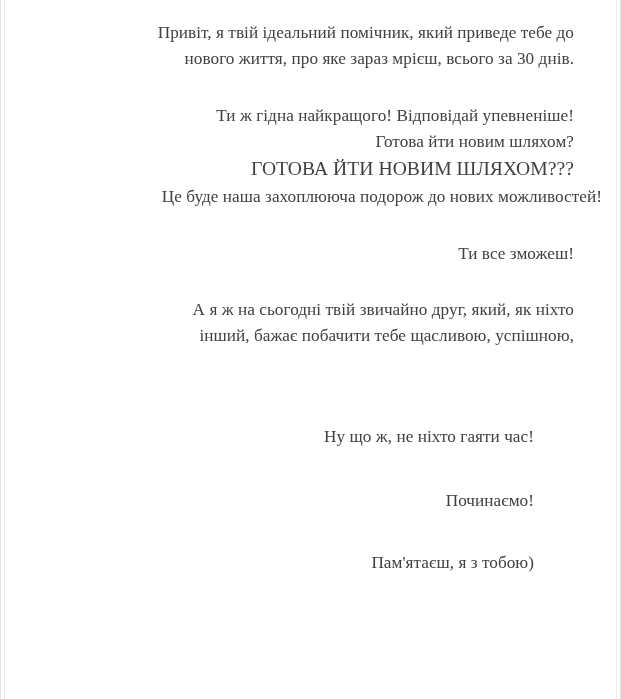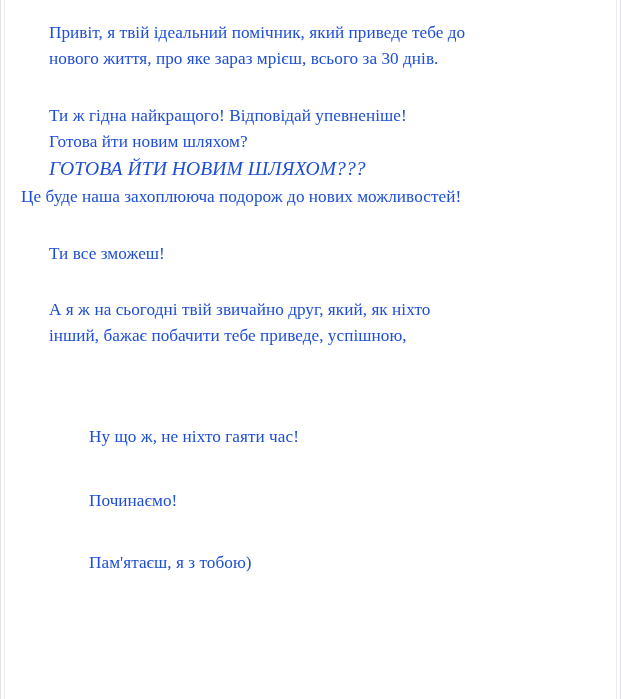--- a/index.html
+++ b/index.html
@@ -35,43 +35,42 @@
   .doc-body {
     position: absolute;
     left: 0;
     top: 0;
     width: 621px;
     padding: 0;
   }
 
   .para {
     margin: 0;
-    text-align: left;
-    color: #1d4ed8;
+    text-align: right;
+    color: #404040;
     font-size: 17.2px;
     line-height: 25.5px;
     letter-spacing: 0.05px;
     padding: 0 48px;
     box-sizing: border-box;
   }
 
   
   .block { margin: 0; }
   .gap-intro   { height: 20px; }
   .gap-a       { height: 32px; }
   .gap-b       { height: 31px; }
   .gap-c       { height: 31px; }
   .gap-d       { height: 38px; }
   .gap-e       { height: 38px; }
   .gap-f       { height: 37px; }
 
   .para.big {
     font-size: 19.6px;
     line-height: 30px;
-    font-style: italic;
   }
   .para.caps {
     font-size: 18.2px;
     line-height: 30px;
   }
   .para.wide {
     padding: 0 20px;
   }
   .para.tight {
     padding: 0 88px;
@@ -116,21 +115,21 @@
 
     <div class="block">
       <p class="para">Ти все зможеш!</p>
     </div>
 
 
     <div class="gap-c"></div>
 
     <div class="block">
       <p class="para">А я ж на сьогодні твій звичайно друг, який, як ніхто</p>
-      <p class="para">інший, бажає побачити тебе приведе, успішною,</p>
+      <p class="para">інший, бажає побачити тебе щасливою, успішною,</p>
     </div>
 
     <div class="gap-d"></div>
     <div class="gap-d"></div>
 
     <div class="block">
       <p class="para tight">Ну що ж, не ніхто гаяти час!</p>
     </div>
 
     <div class="gap-e"></div>

